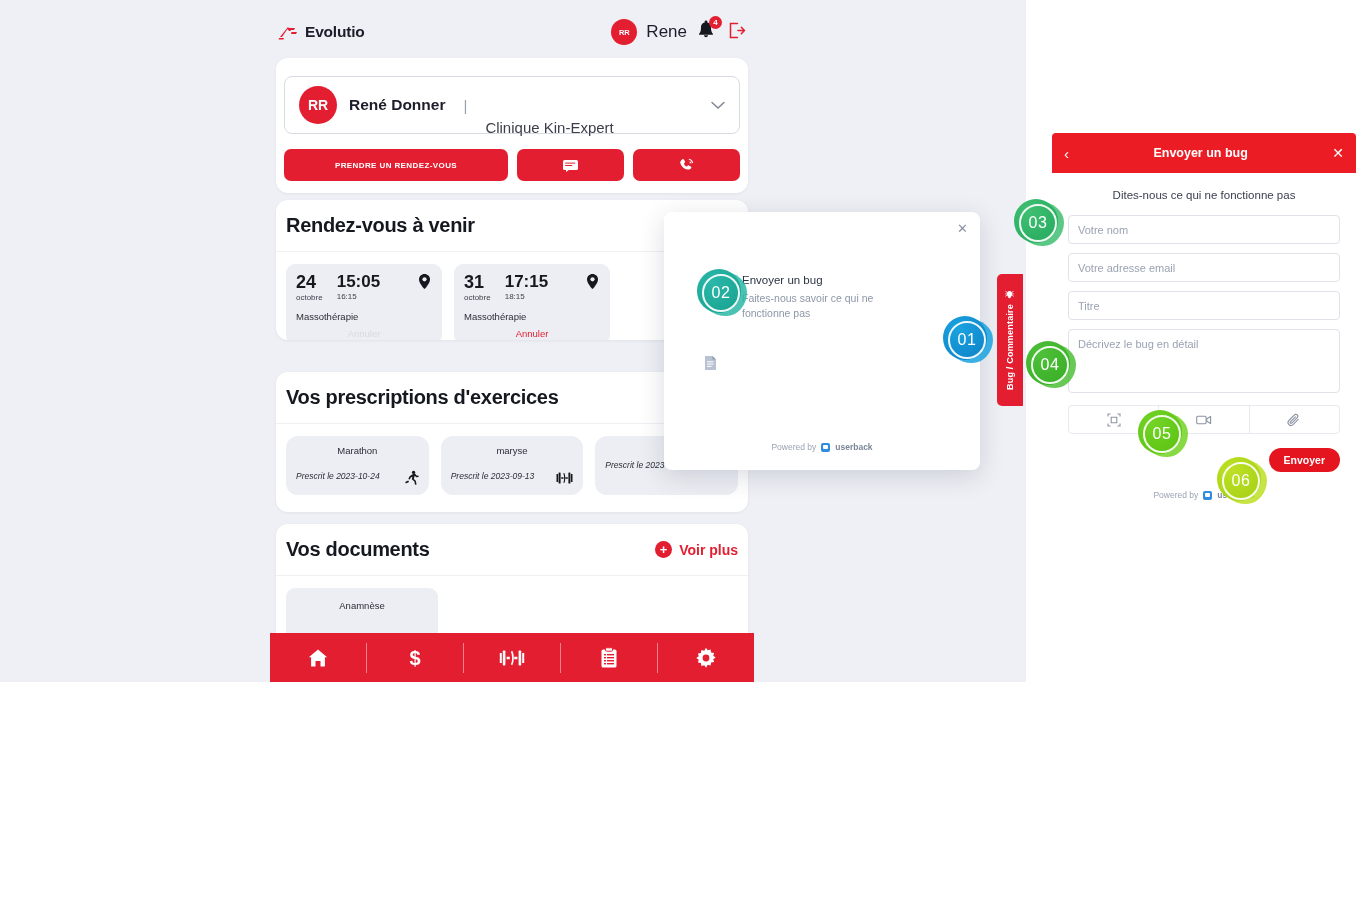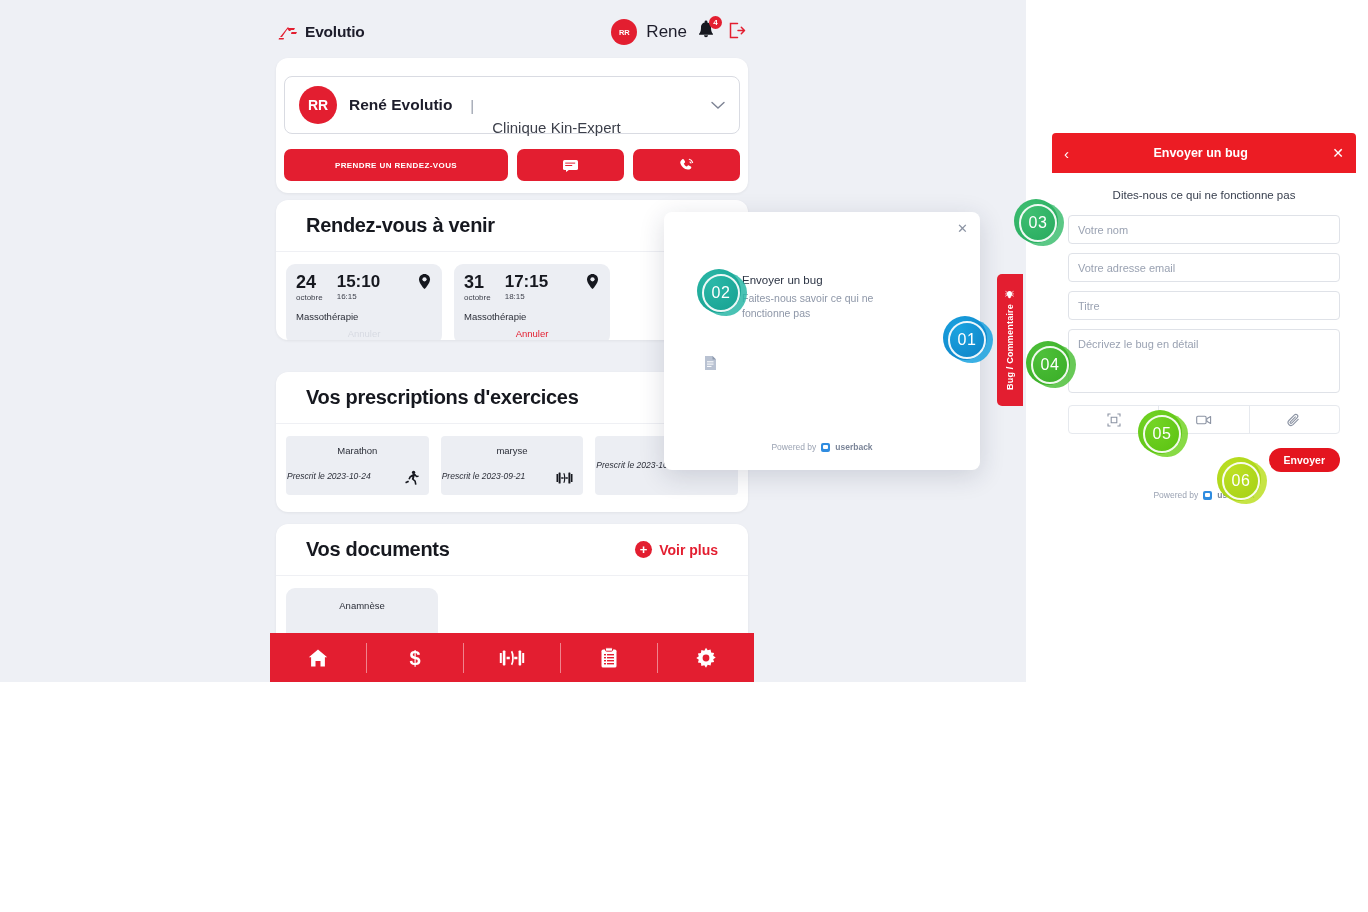--- a/index.html
+++ b/index.html
@@ -81,21 +81,21 @@
   .btn-icon { flex: 1; }
 
   
   .section {
     position: absolute; left: 276px;
     width: 472px; background: #fff; border-radius: 12px;
     box-shadow: 0 1px 3px rgba(0,0,0,0.06); overflow: hidden;
   }
   .section-head {
     height: 52px; display: flex; align-items: center;
-    padding: 0 30px; border-bottom: 1px solid #eff0f4;
+    padding: 0 10px; border-bottom: 1px solid #eff0f4;
   }
   .section-title { font-size: 20px; font-weight: 700; color: #16181f; letter-spacing: -0.3px; }
   .voir-plus {
     margin-left: auto; display: flex; align-items: center; gap: 7px;
     color: #e31e30; font-size: 14px; font-weight: 700; cursor: pointer;
   }
   .plus-circle {
     width: 17px; height: 17px; border-radius: 50%; background: #e31e30;
     color: #fff; font-size: 13px; line-height: 15px; font-weight: 700;
     display: flex; align-items: center; justify-content: center;
@@ -117,22 +117,22 @@
   .appt-time { font-size: 17px; font-weight: 700; color: #16181f; line-height: 1.0; }
   .appt-time2 { font-size: 8px; color: #3c3f4a; margin-top: 2px; }
   .appt-pin { margin-left: auto; color: #16181f; font-size: 14px; }
   .appt-type { font-size: 9.5px; color: #2b2e38; margin-top: 9px; }
   .appt-cancel {
     text-align: center; font-size: 9.5px; color: #e31e30; margin-top: 6px; cursor: pointer;
   }
   .appt-cancel.disabled { color: #d7dae2; cursor: default; }
 
   .presc-card {
-    width: 152px; height: 59px; background: #eceef3; border-radius: 4px;
-    padding: 9px 1px; position: relative;
+    width: 152px; height: 59px; background: #eceef3; border-radius: 12px;
+    padding: 9px 10px; position: relative;
   }
   .presc-title { text-align: center; font-size: 9.5px; color: #2b2e38; }
   .presc-date { font-size: 8.5px; font-style: italic; color: #2b2e38; margin-top: 15px; }
   .presc-icon { position: absolute; right: 10px; bottom: 7px; font-size: 13px; color: #16181f; }
 
   .doc-card {
     width: 152px; height: 62px; background: #eceef3; border-radius: 9px;
     padding: 12px 10px;
   }
   .doc-title { text-align: center; font-size: 9.5px; color: #2b2e38; }
@@ -311,21 +311,21 @@
             <path d="M10.5 2.5H3.5v14h7" fill="none" stroke="#e31e30" stroke-width="1.5" stroke-linecap="round"></path>
             <path d="M11 9.5h6M14.3 6.3l3.2 3.2-3.2 3.2" fill="none" stroke="#e31e30" stroke-width="1.5" stroke-linecap="round" stroke-linejoin="round"></path>
           </svg>
         </span>
       </div>
     </div>
 
     <div class="profile-card">
       <div class="profile-select">
         <span class="avatar-lg">RR</span>
-        <span class="profile-name">René Evolutio</span>
+        <span class="profile-name">René Donner</span>
         <span class="profile-sep">|</span>
         <span class="profile-clinic">Clinique Kin-Expert</span>
         <span class="chev">
           <svg width="14" height="9" viewBox="0 0 14 9">
               <path d="M1 1.5 L7 7 L13 1.5" fill="none" stroke="#7d8394" stroke-width="1.4" stroke-linecap="round"></path>
             </svg>
         </span>
       </div>
       <div class="btn-row">
         <button class="btn-red btn-primary">PRENDRE UN RENDEZ-VOUS</button>
@@ -353,21 +353,21 @@
       </div>
       <div class="card-strip">
 
         <div class="appt-card">
           <div class="appt-row1">
             <div>
               <div class="appt-daynum">24</div>
               <div class="appt-month">octobre</div>
             </div>
             <div>
-              <div class="appt-time">15:10</div>
+              <div class="appt-time">15:05</div>
               <div class="appt-time2">16:15</div>
             </div>
             <span class="appt-pin">
               <svg width="15" height="17" viewBox="0 0 15 17">
                   <path d="M7.5 1C4.5 1 2 3.4 2 6.4 2 10.5 7.5 16 7.5 16S13 10.5 13 6.4C13 3.4 10.5 1 7.5 1z" fill="#16181f"></path>
                   <circle cx="7.5" cy="6.3" r="2.1" fill="#eceef3"></circle>
                 </svg>
             </span>
           </div>
           <div class="appt-type">Massothérapie</div>
@@ -409,21 +409,21 @@
           <span class="presc-icon">
             <svg width="15" height="15" viewBox="0 0 15 15">
                 <circle cx="9.6" cy="2.4" r="1.7" fill="#16181f"></circle>
                 <path d="M8.2 4.6 5.6 6.2 4.3 9l1.5.5 1-2 1.6-.8 -.6 2.6 2.6 2.3.6 3.1 1.6-.3-.8-3.7-2-1.8.9-3.2 1.6 1.6 2.3-.2-.1-1.5-1.6.1-2-2.1z" fill="#16181f"></path>
                 <path d="M4.2 10.6 1.2 12l.7 1.4 3.2-1.5z" fill="#16181f"></path>
               </svg>
           </span>
         </div>
         <div class="presc-card">
           <div class="presc-title">maryse</div>
-          <div class="presc-date">Prescrit le 2023-09-21</div>
+          <div class="presc-date">Prescrit le 2023-09-13</div>
           <span class="presc-icon">
             <svg width="17" height="14" viewBox="0 0 17 14">
                 <rect x="0.5" y="3" width="1.6" height="8" fill="#16181f"></rect>
                 <rect x="2.6" y="1.4" width="2" height="11.2" rx="0.6" fill="#16181f"></rect>
                 <rect x="12.4" y="1.4" width="2" height="11.2" rx="0.6" fill="#16181f"></rect>
                 <rect x="14.9" y="3" width="1.6" height="8" fill="#16181f"></rect>
                 <path d="M5.2 6.2h2.4v1.6H5.2zM9.4 6.2h2.4v1.6H9.4z" fill="#16181f"></path>
                 <path d="M7.8 2.2c1.2 2 1.2 7.6 0 9.6" fill="none" stroke="#16181f" stroke-width="1.2"></path>
               </svg>
           </span>

